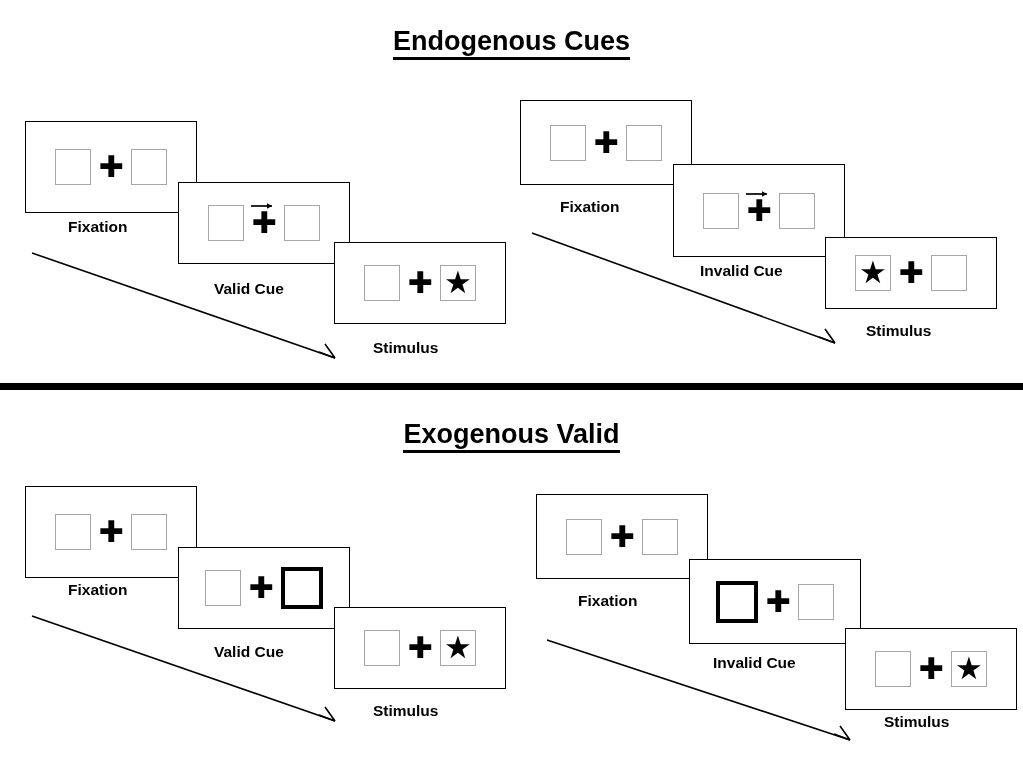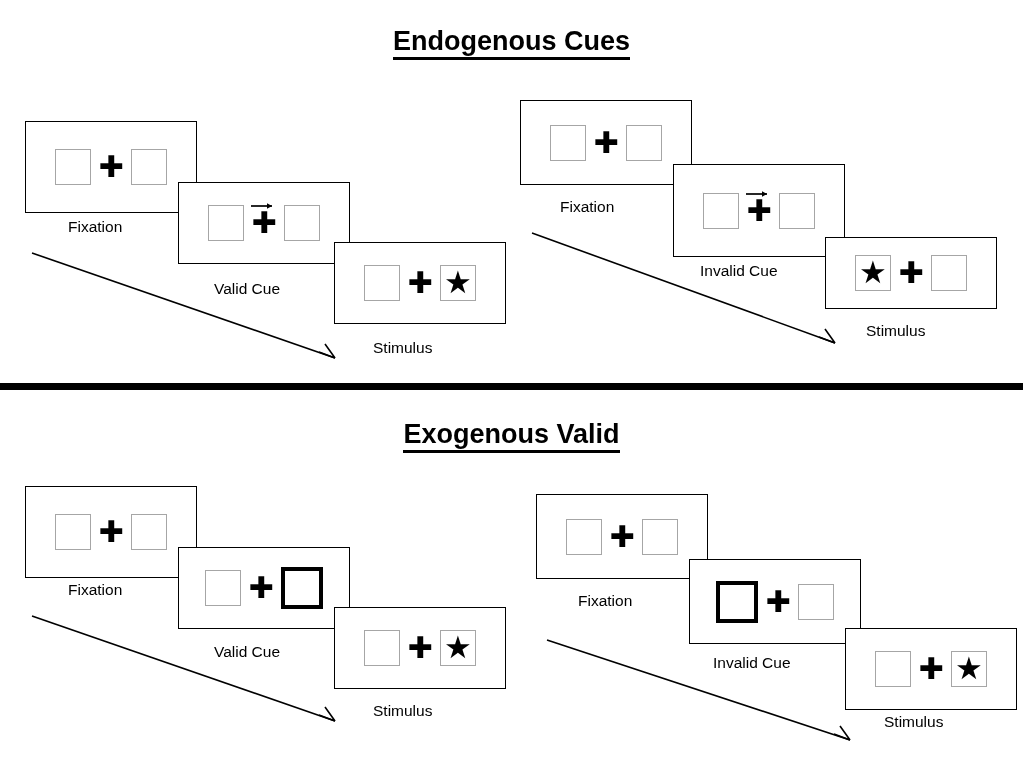--- a/index.html
+++ b/index.html
@@ -95,21 +95,21 @@
     top:-1px;
     left:50%;
     transform:translateX(-50%);
     width:28px;height:10px;
   }
 
   
   .caption{
     position:absolute;
     font-size:15.5px;
-    font-weight:normal;
+    font-weight:bold;
     white-space:nowrap;
     color:#000;
   }
 
   
   .time-arrow{
     position:absolute;
     overflow:visible;
   }
 </style>

